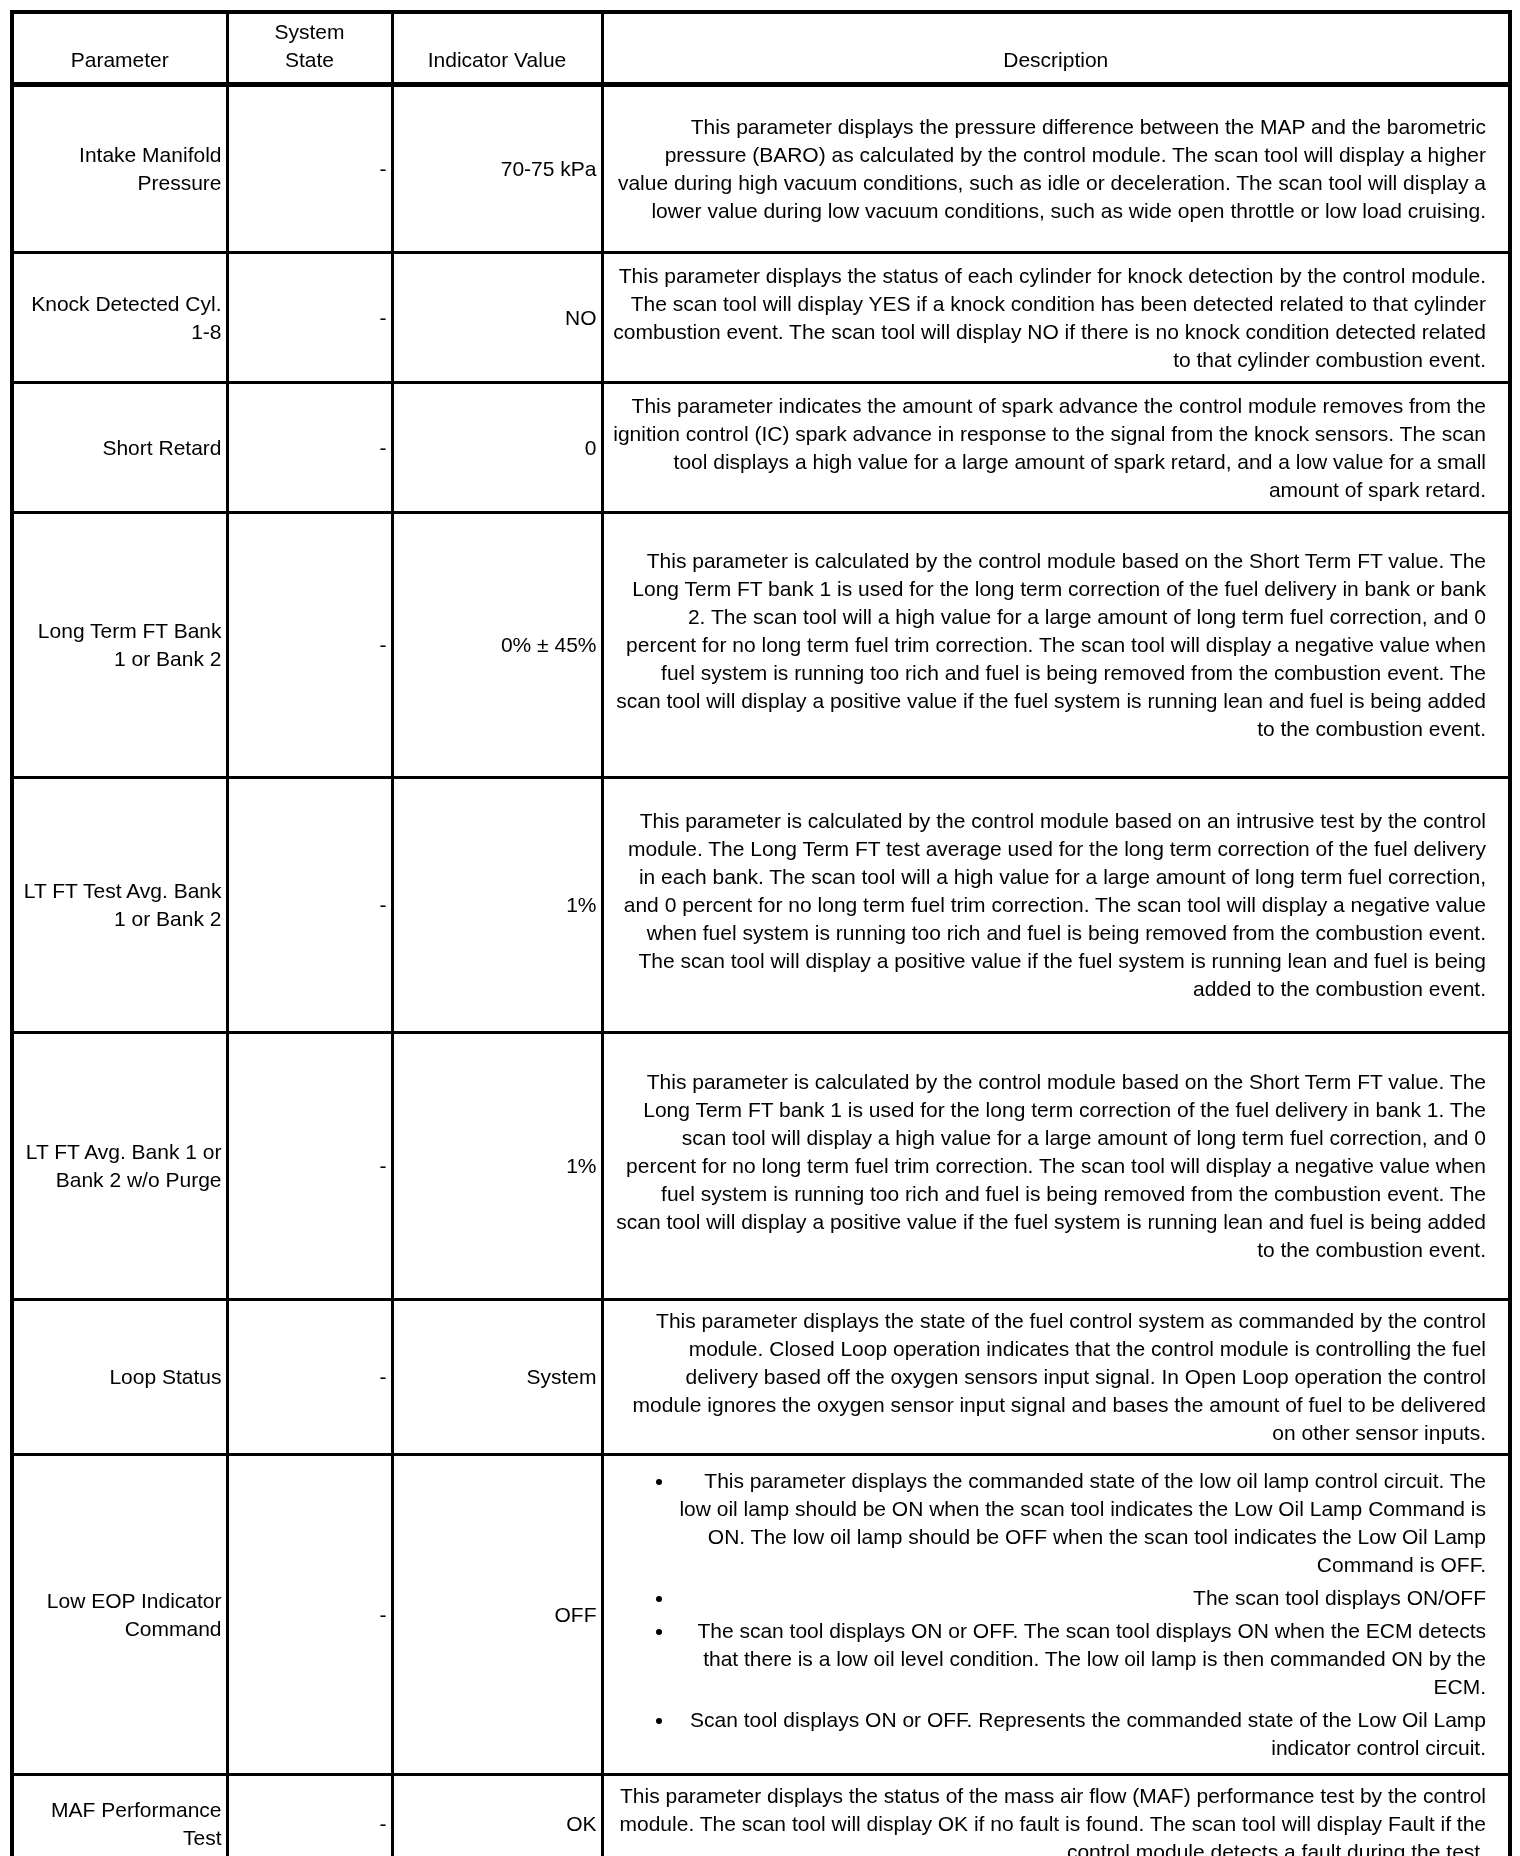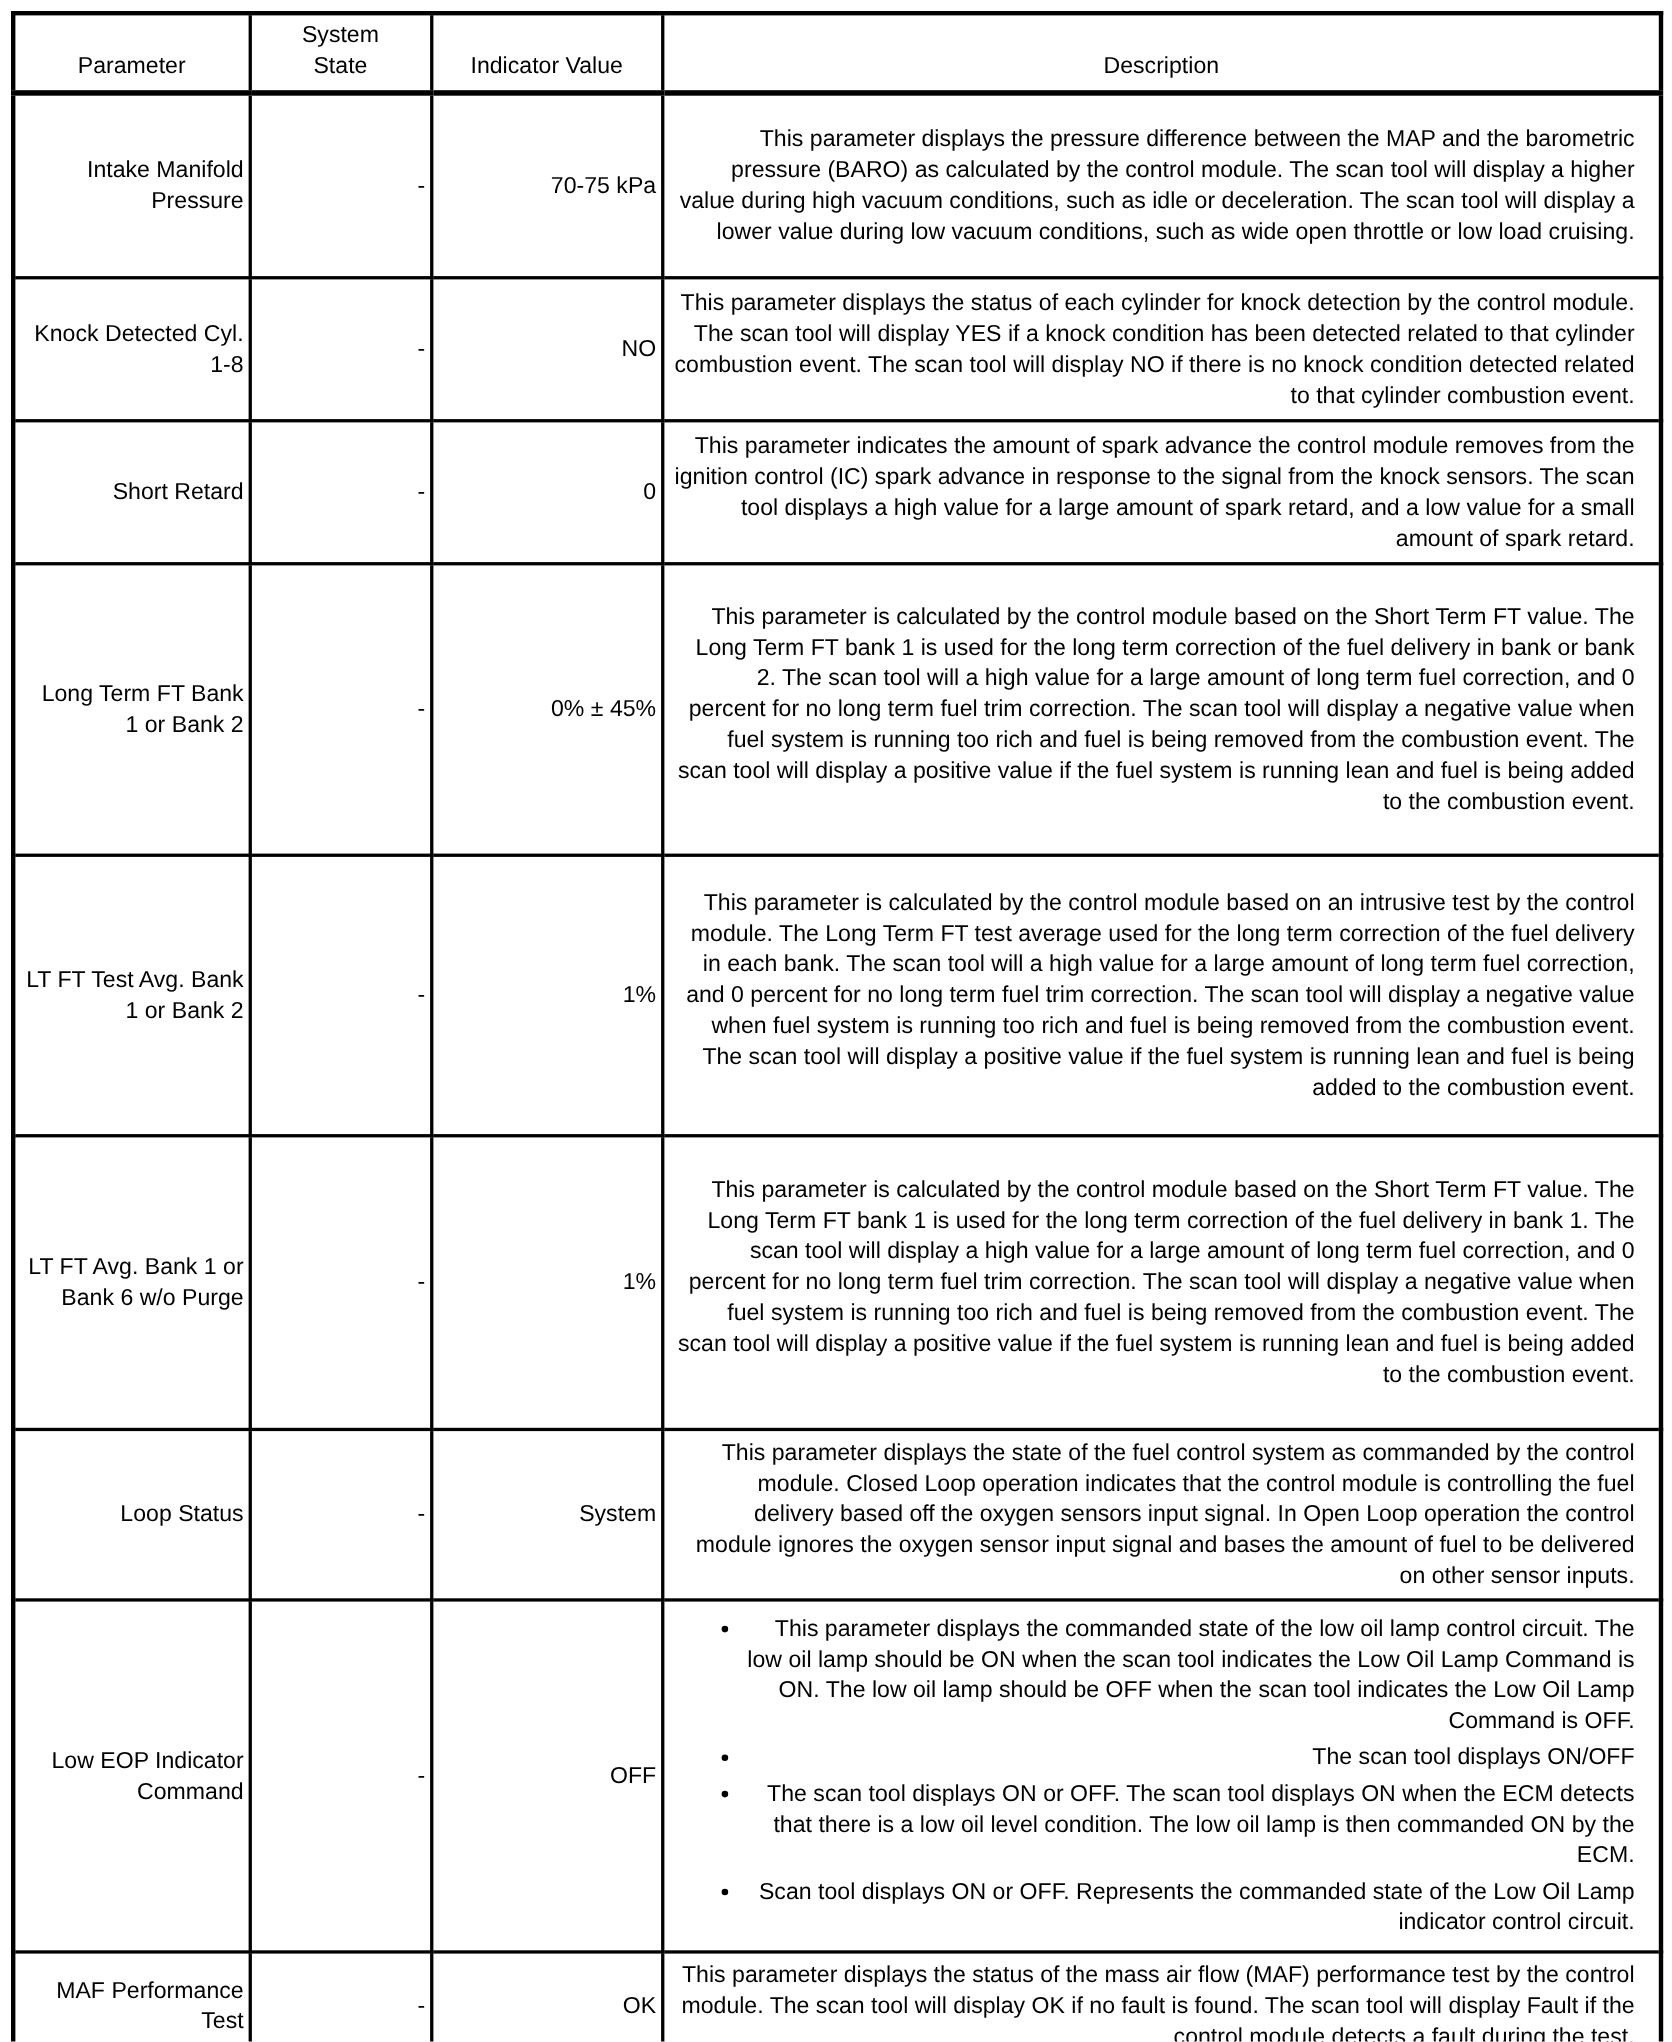--- a/index.html
+++ b/index.html
@@ -123,21 +123,21 @@
       </tr>
       <tr style="height:255px">
         <td class="cell-param">LT FT Test Avg. Bank 1 or Bank 2</td>
         <td class="cell-state">-</td>
         <td class="cell-expect">1%</td>
         <td class="cell-desc">
             <p>This parameter is calculated by the control module based on an intrusive test by the control module. The Long Term FT test average used for the long term correction of the fuel delivery in each bank. The scan tool will a high value for a large amount of long term fuel correction, and 0 percent for no long term fuel trim correction. The scan tool will display a negative value when fuel system is running too rich and fuel is being removed from the combustion event. The scan tool will display a positive value if the fuel system is running lean and fuel is being added to the combustion event.</p>
           </td>
       </tr>
       <tr style="height:267px">
-        <td class="cell-param">LT FT Avg. Bank 1 or Bank 6 w/o Purge</td>
+        <td class="cell-param">LT FT Avg. Bank 1 or Bank 2 w/o Purge</td>
         <td class="cell-state">-</td>
         <td class="cell-expect">1%</td>
         <td class="cell-desc">
             <p>This parameter is calculated by the control module based on the Short Term FT value. The Long Term FT bank 1 is used for the long term correction of the fuel delivery in bank 1. The scan tool will display a high value for a large amount of long term fuel correction, and 0 percent for no long term fuel trim correction. The scan tool will display a negative value when fuel system is running too rich and fuel is being removed from the combustion event. The scan tool will display a positive value if the fuel system is running lean and fuel is being added to the combustion event.</p>
           </td>
       </tr>
       <tr style="height:148px">
         <td class="cell-param">Loop Status</td>
         <td class="cell-state">-</td>
         <td class="cell-expect">System</td>

